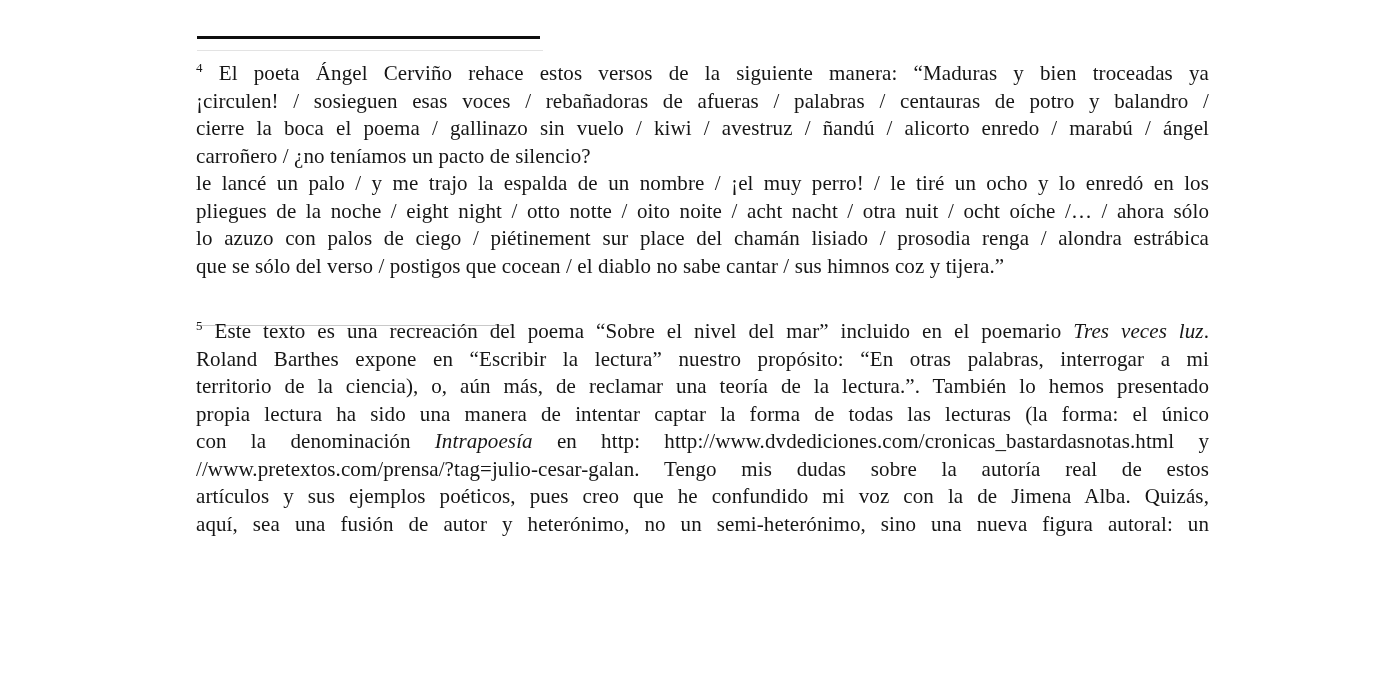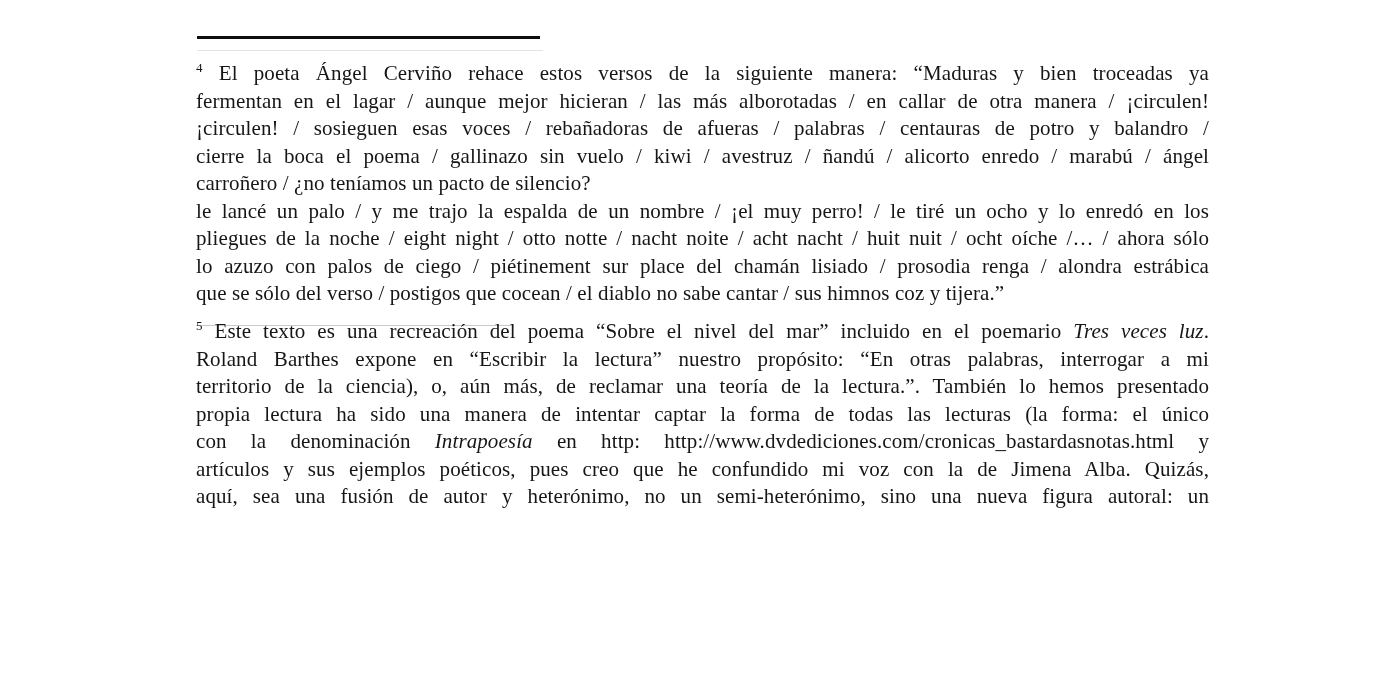--- a/index.html
+++ b/index.html
@@ -66,32 +66,32 @@
 </head>
 <body>
 
 <div class="page">
   <div class="rule-black"></div>
   <div class="rule-shadow"></div>
   <div class="rule-faint"></div>
   <div id="footnotes-root">
       <div class="footnote footnote-0">
         <div class="line"><sup>4</sup><span> El poeta Ángel Cerviño rehace estos versos de la siguiente manera: “Maduras y bien troceadas ya</span></div>
-        <div class="line"><span>fermentan en el lagar / aunque mejor hicieran / las más alborotadas / en callar de otra manera / ¡circulen!</span></div>
         <div class="line"><span>¡circulen! / sosieguen esas voces / rebañadoras de afueras / palabras / centauras de potro y balandro /</span></div>
         <div class="line"><span>cierre la boca el poema / gallinazo sin vuelo / kiwi / avestruz / ñandú / alicorto enredo / marabú / ángel</span></div>
         <div class="line short"><span>carroñero / ¿no teníamos un pacto de silencio?</span></div>
         <div class="line"><span>le lancé un palo / y me trajo la espalda de un nombre / ¡el muy perro! / le tiré un ocho y lo enredó en los</span></div>
-        <div class="line"><span>pliegues de la noche / eight night / otto notte / nacht noite / acht nacht / huit nuit / ocht oíche /… / ahora sólo</span></div>
+        <div class="line"><span>pliegues de la noche / eight night / otto notte / oito noite / acht nacht / otra nuit / ocht oíche /… / ahora sólo</span></div>
         <div class="line"><span>lo azuzo con palos de ciego / piétinement sur place del chamán lisiado / prosodia renga / alondra estrábica</span></div>
         <div class="line short"><span>que se sólo del verso / postigos que cocean / el diablo no sabe cantar / sus himnos coz y tijera.”</span></div>
       </div>
       <div class="footnote footnote-1">
         <div class="line"><sup>5</sup><span> Este texto es una recreación del poema “Sobre el nivel del mar” incluido en el poemario </span><i>Tres veces luz</i><span>.</span></div>
         <div class="line"><span>Roland Barthes expone en “Escribir la lectura” nuestro propósito: “En otras palabras, interrogar a mi</span></div>
         <div class="line"><span>territorio de la ciencia), o, aún más, de reclamar una teoría de la lectura.”. También lo hemos presentado</span></div>
         <div class="line"><span>propia lectura ha sido una manera de intentar captar la forma de todas las lecturas (la forma: el único</span></div>
         <div class="line"><span>con la denominación </span><i>Intrapoesía</i><span> en http: http://www.dvdediciones.com/cronicas_bastardasnotas.html y</span></div>
+        <div class="line"><span>//www.pretextos.com/prensa/?tag=julio-cesar-galan. Tengo mis dudas sobre la autoría real de estos</span></div>
         <div class="line"><span>artículos y sus ejemplos poéticos, pues creo que he confundido mi voz con la de Jimena Alba. Quizás,</span></div>
         <div class="line"><span>aquí, sea una fusión de autor y heterónimo, no un semi-heterónimo, sino una nueva figura autoral: un</span></div>
       </div>
     </div>
 </div>
 
 </body></html>

